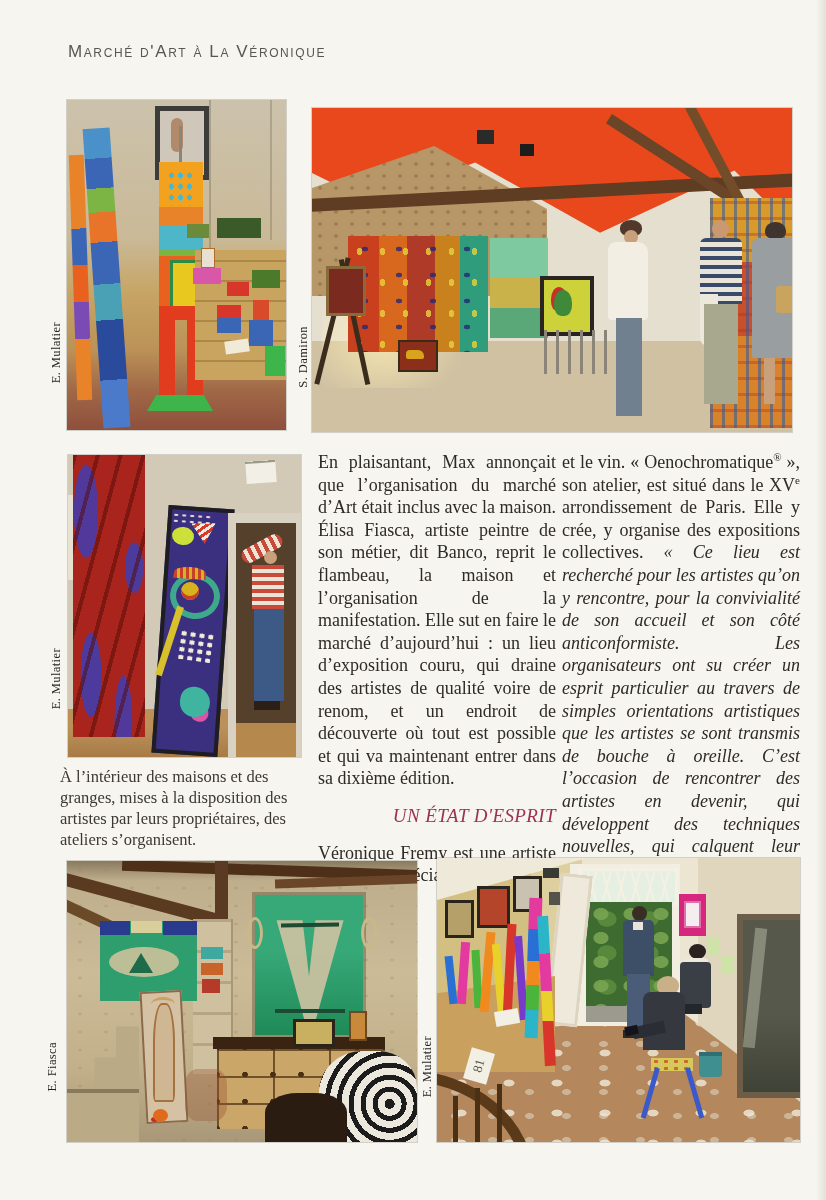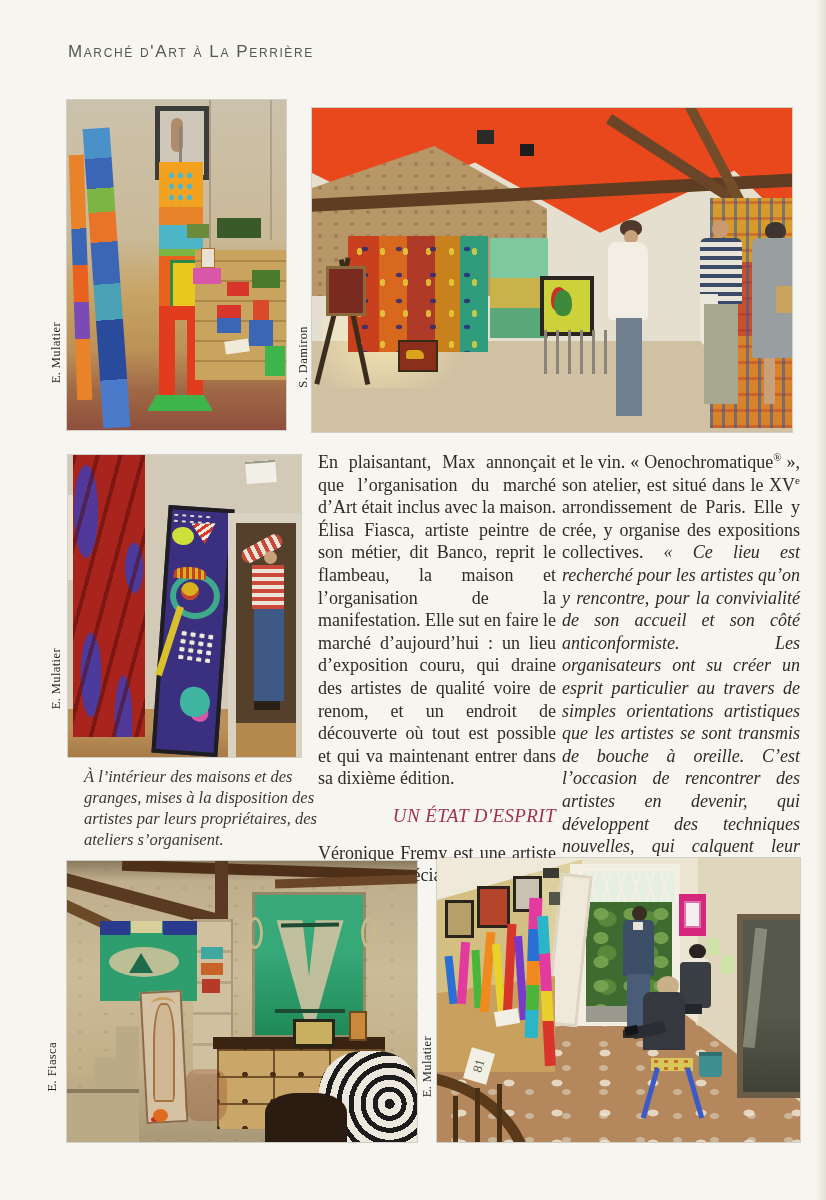--- a/index.html
+++ b/index.html
@@ -6,38 +6,38 @@
   .page{position:relative;width:826px;height:1200px;background:#f6f5ef;overflow:hidden;
         font-family:"Liberation Serif",serif;color:#33302c;}
   .page::after{content:"";position:absolute;right:0;top:0;width:10px;height:100%;
         background:linear-gradient(270deg,rgba(170,168,150,.25),rgba(0,0,0,0));pointer-events:none;}
   .hdr{position:absolute;left:68px;top:42px;font-family:"Liberation Sans",sans-serif;
        font-variant:small-caps;font-size:17px;letter-spacing:1.6px;color:#57584f;}
   .photo{position:absolute;overflow:hidden;box-shadow:0 0 0 1px rgba(100,95,80,.25);background:#cfc6b2;}
   .photo .s{position:absolute;}
   .credit{position:absolute;writing-mode:vertical-rl;transform:rotate(180deg);
           font-size:12.5px;color:#201f1d;letter-spacing:.4px;white-space:nowrap;}
-  .caption{position:absolute;left:84px;top:766px;width:242px;font-style:italic;
+  .caption{position:absolute;left:60px;top:766px;width:242px;
            font-size:16.5px;line-height:21px;color:#3b3831;}
   .col{position:absolute;top:451px;width:238px;font-size:18px;line-height:22.6px;
        text-align:justify;color:#2e2a26;}
   .col p{margin:0;}
   .col1{left:318px;}
   .col2{left:562px;}
   .redhead{font-style:italic;font-size:19px;letter-spacing:.4px;color:#9e3150;
            text-align:right;margin:15px 0 14px 0 !important;font-weight:normal;}
   .ital{font-style:italic;}
   sup{font-size:11px;line-height:0;}
 </style>
 </head>
 <body>
 
 <div class="page">
 
-  <div class="hdr">Marché d'Art à La Perrière</div>
+  <div class="hdr">Marché d'Art à La Véronique</div>
 
   <div class="photo" style="left:67px;top:100px;width:219px;height:330px;">
     <div class="s" style="inset:0;background:linear-gradient(180deg,#ccc2ac 0%,#c9b997 42%,#c7a566 58%,#bb9157 76%,#a06847 88%,#8f4f3c 100%);"></div>
     <div class="s" style="left:142px;top:0;width:2px;height:150px;background:rgba(120,110,88,.4);"></div>
     <div class="s" style="left:203px;top:0;width:2px;height:140px;background:rgba(120,110,88,.35);"></div>
     <div class="s" style="left:88px;top:6px;width:44px;height:64px;background:#cfc8ba;border:5px solid #3c3c3a;"></div>
     <div class="s" style="left:104px;top:18px;width:12px;height:34px;background:#b08a6a;border-radius:6px;"></div>
     <div class="s" style="left:26px;top:28px;width:27px;height:300px;transform:rotate(-4deg);background:linear-gradient(180deg,#4a90c9 0 10%,#3a66b5 10% 20%,#7cb544 20% 28%,#e8742a 28% 38%,#3a66b5 38% 52%,#4aa0b5 52% 64%,#2a4a9c 64% 84%,#4a7ac9 84% 100%);"></div>
     <div class="s" style="left:6px;top:55px;width:15px;height:245px;transform:rotate(-2deg);background:linear-gradient(180deg,#e8832a 0 30%,#3a66b5 30% 45%,#e8611f 45% 60%,#7a4ab5 60% 75%,#e8832a 75% 100%);"></div>
     <div class="s" style="left:112px;top:26px;width:3px;height:40px;background:#8a8578;"></div>

